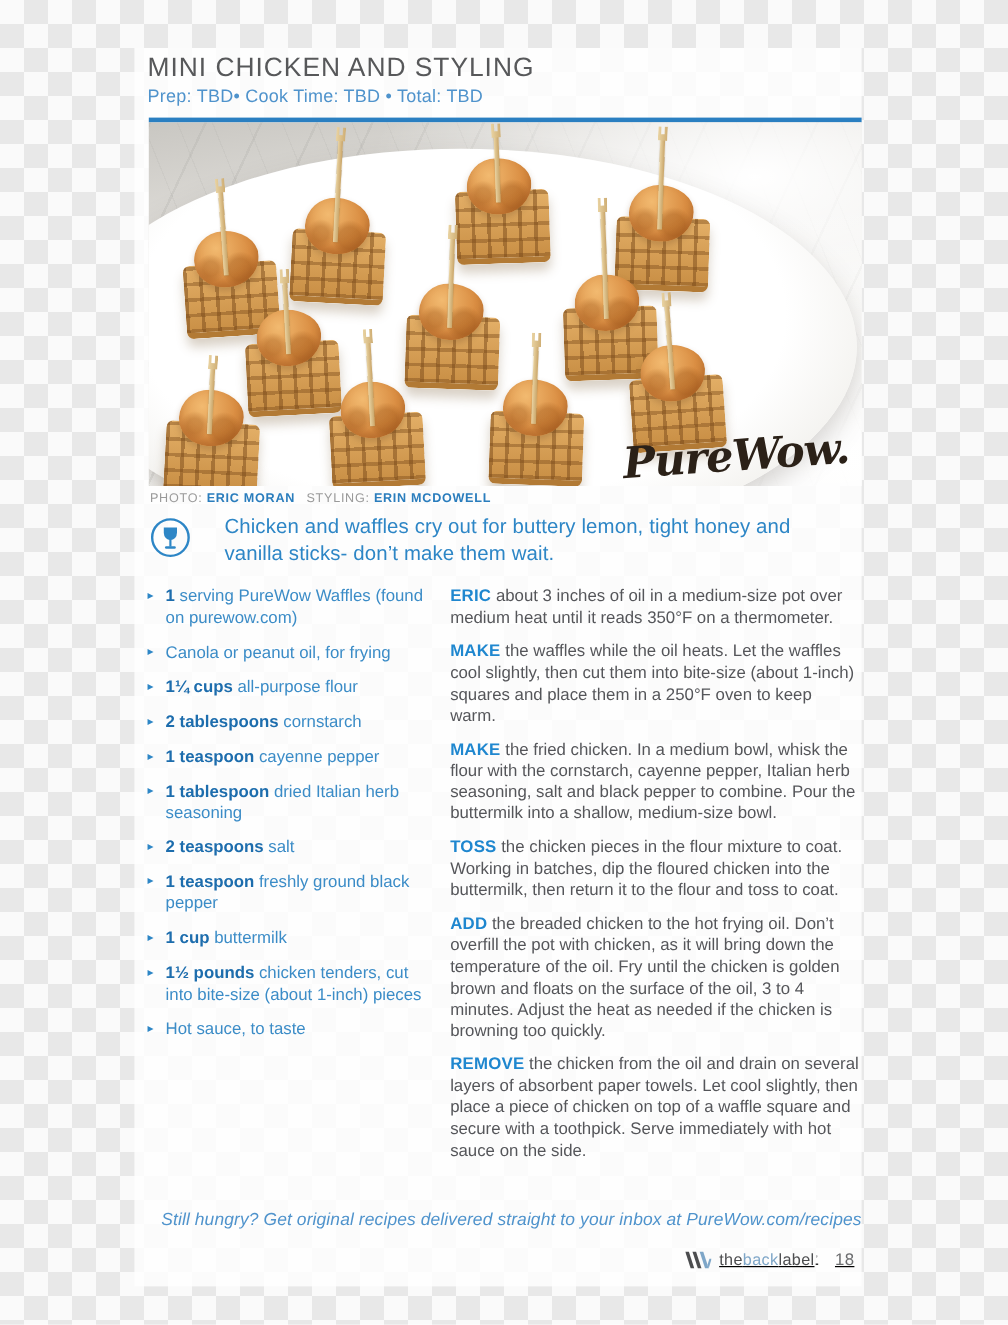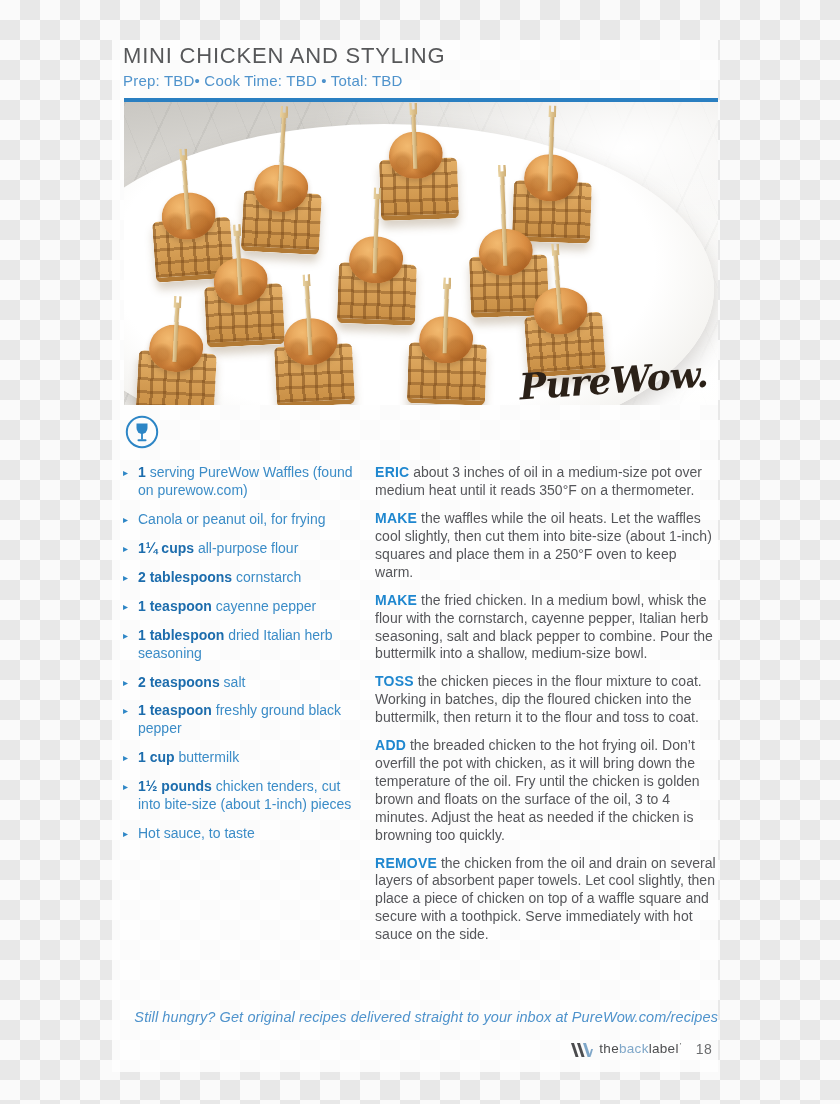--- a/index.html
+++ b/index.html
@@ -87,22 +87,22 @@
   .ingredients b{color:#1d6dad;font-weight:700;}
   .instructions{width:347px;margin-left:12px;}
   .instructions p{margin:0 0 10px 0;font-size:14px;line-height:1.28;color:#55565a;}
   .instructions b{color:#1f87cf;font-weight:700;letter-spacing:0.2px;}
   
   .footer-note{
     position:absolute;left:0;top:969px;width:100%;text-align:right;
     font-size:14.5px;font-style:italic;color:#4f93cc;letter-spacing:0.1px;
   }
   .brand-row{
-    position:absolute;right:6px;top:1001px;display:flex;
-    font-size:13.5px;letter-spacing:0.3px;
+    position:absolute;right:6px;top:1001px;display:flex;align-items:center;
+    font-size:13.5px;letter-spacing:0.3px;text-decoration:underline;
   }
   .brand-row .wmark{margin-right:6px;margin-top:2px;}
   .brand-dark{color:#4c4d4f;}
   .brand-blue{color:#7ea6c8;}
   .brand-mark{font-size:8px;color:#4c4d4f;vertical-align:super;margin-left:1px;}
   .page-number{margin-left:14px;color:#6b6c6e;font-size:14px;}
 </style>
 </head>
 <body>
 
@@ -171,28 +171,35 @@
           </div>
           <div class="piece" style="left: 400px; top: 215px; transform: rotate(-4deg);">
             <div class="waffle"></div>
             <div class="chicken"></div>
             <div class="pick" style="height: 70px; top: -60px;"></div>
           </div>
         </div>
       <span class="watermark">PureWow.</span>
     </figure>
 
+    <div class="credit">
+      <span>PHOTO:</span>
+      <b>ERIC MORAN</b>
+      <span class="styling-label">STYLING:</span>
+      <b>ERIN MCDOWELL</b>
+    </div>
 
     <div class="callout">
       <svg class="callout-icon" viewBox="0 0 34 34">
         <circle cx="17" cy="17" r="15.2" fill="none" stroke="#2d86c6" stroke-width="2"></circle>
         <path d="M11.5 8.5 h11 v4.5 a5.5 6 0 0 1 -11 0 z" fill="#2d86c6"></path>
         <rect x="16.1" y="18" width="1.8" height="6.5" fill="#2d86c6"></rect>
         <rect x="12.5" y="24.2" width="9" height="2" rx="1" fill="#2d86c6"></rect>
       </svg>
+      <p>Chicken and waffles cry out for buttery lemon, tight honey and vanilla sticks- don’t make them wait.</p>
     </div>
 
     <div class="columns">
       <ul class="ingredients" id="ingredients">
           <li>
             <span class="bullet">▸</span>
             <span><b>1</b> serving PureWow Waffles (found on purewow.com)</span>
           </li>
           <li>
             <span class="bullet">▸</span>

